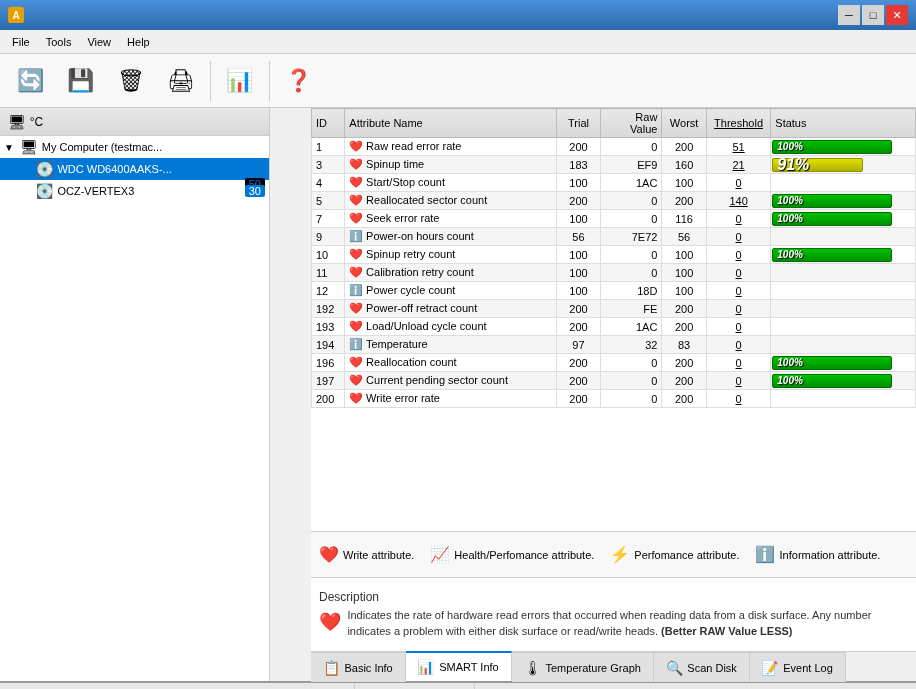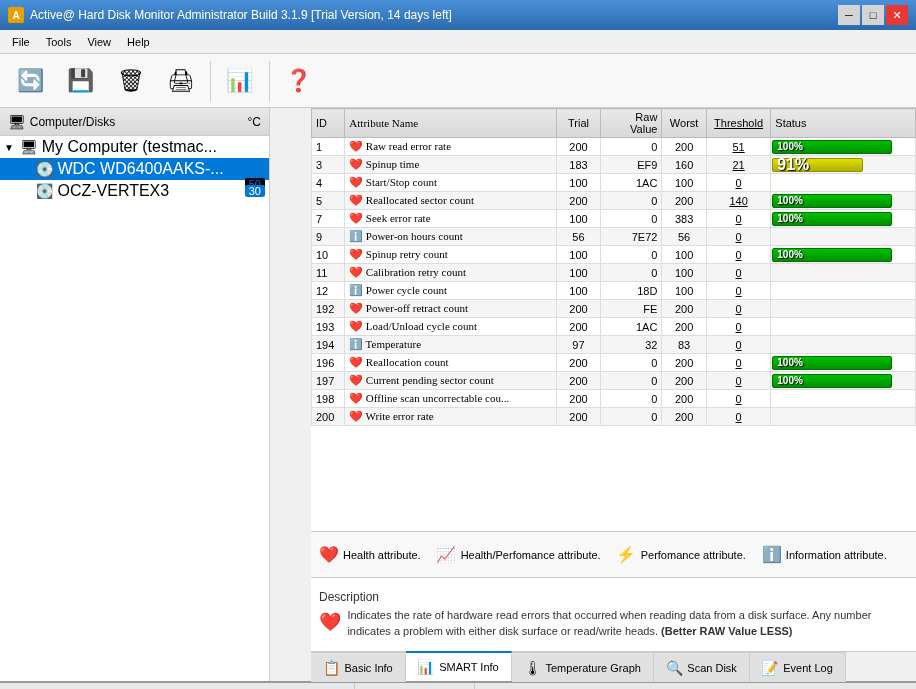--- a/index.html
+++ b/index.html
@@ -33,34 +33,34 @@
     .left-panel-header { background: linear-gradient(to bottom, #e8e8e8, #d8d8d8); height: 28px; display: flex; align-items: center; padding: 0 8px; border-bottom: 1px solid #ccc; gap: 4px; }
     .left-panel-header-icon { font-size: 14px; }
     .left-panel-header-title { font-size: 12px; font-weight: normal; flex: 1; }
     .temp-icon { font-size: 12px; }
     .tree { flex: 1; overflow-y: auto; background: white; }
     .tree-item { display: flex; align-items: center; padding: 2px 4px; cursor: pointer; height: 22px; }
     .tree-item.selected { background: #0078d7; color: white; }
     .tree-item.selected .tree-label { color: white; }
     .tree-expand { width: 16px; font-size: 10px; cursor: pointer; }
     .tree-icon { font-size: 14px; margin-right: 4px; }
-    .tree-label { font-size: 16px; flex: 1; }
+    .tree-label { font-size: 11px; flex: 1; }
     .tree-badge { background: #0078d7; color: white; padding: 0 4px; border-radius: 2px; font-size: 11px; margin-left: 4px; }
     .tree-badge.selected { background: #000000; color: #0078d7; margin-top: 29px; }
     
     
     .right-panel { flex: 1; display: flex; flex-direction: column; margin-left: 41px; }
     
     
     .smart-table { flex: 1; overflow-y: auto; background: white; }
     table { width: 100%; border-collapse: collapse; }
     th { background: linear-gradient(to bottom, #e8e8e8, #d8d8d8); border: 1px solid #bbb; padding: 2px 4px; font-size: 11px; font-weight: normal; text-align: left; position: sticky; top: 0; }
     td { border: 1px solid #ddd; padding: 1px 4px; font-size: 11px; height: 18px; }
     tr:nth-child(even) { background: #f5f5f5; }
-    .status-bar-cell { padding: 1px; }
+    .status-bar-cell { padding: 1px; font-style: italic; }
     
     
     .legend { background: #f8f8f8; border-top: 1px solid #ccc; padding: 6px 8px; display: flex; align-items: center; gap: 16px; height: 46px; }
     .legend-item { display: flex; align-items: center; gap: 4px; font-size: 11px; }
     .legend-icon { width: 20px; height: 20px; display: flex; align-items: center; justify-content: center; font-size: 16px; }
     
     
     .description-panel { background: white; border-top: 1px solid #ccc; padding: 12px 8px; min-height: 70px; }
     .description-title { font-size: 12px; color: #333; margin-bottom: 4px; }
     .description-content { display: flex; gap: 6px; align-items: flex-start; font-size: 11px; color: #333; line-height: 1.4; }
@@ -76,34 +76,33 @@
     .status-bottom { background: #e8e8e8; height: 108px; display: flex; border-top: 2px solid #999; }
     .status-left { width: 355px; padding: 6px 8px; display: flex; gap: 8px; border-right: 1px solid #ccc; }
     
     
     .temp-section { width: 120px; padding: 6px; border-right: 1px solid #ccc; display: flex; flex-direction: column; align-items: center; }
     
     
     .volumes-section { flex: 1; padding: 6px 8px; overflow-y: auto; }
     
     .col-id { width: 30px; }
-    .col-attr { width: 190px; font-family: Liberation Serif, serif; }
+    .col-attr { width: 190px; }
     .col-val { width: 40px; text-align: center; }
     .col-raw { width: 55px; text-align: right; }
     .col-worst { width: 40px; text-align: center; }
     .col-thresh { width: 55px; text-align: center; text-decoration: underline; }
     .col-status { width: 130px; }
   </style>
 </head>
 <body>
 
 <div class="title-bar">
   <div class="title-bar-left">
     <div class="title-bar-icon">A</div>
-    <span>Active@ Hard Disk Monitor Administrator Build 3.1.9 [Trial Version, 14 days left]</span>
   </div>
   <div class="title-bar-controls">
     <button class="title-btn minimize">─</button>
     <button class="title-btn maximize">□</button>
     <button class="title-btn close">✕</button>
   </div>
 </div>
 
 <div class="menu-bar">
   <span class="menu-item">File</span>
@@ -133,21 +132,20 @@
   <button class="toolbar-btn">
     <div class="toolbar-icon">❓</div>
   </button>
 </div>
 
 <div class="main">
 
   <div class="left-panel">
     <div class="left-panel-header">
       <span class="left-panel-header-icon">🖥</span>
-      <span class="left-panel-header-title">Computer/Disks</span>
       <span class="temp-icon">°C</span>
     </div>
     <div class="tree">
 
       <div class="tree-item">
         <span class="tree-expand">▼</span>
         <span class="tree-icon">🖥</span>
         <span class="tree-label">My Computer (testmac...</span>
       </div>
 
@@ -229,21 +227,21 @@
                 <div style="width:120px; background:linear-gradient(to bottom,#00c000,#009000); height:14px; border:1px solid #007000; border-radius:2px; display:flex; align-items:center;">
         <span style="color:white; font-size:10px; font-weight:bold; padding-left:4px; text-shadow:1px 1px 1px #000;">100%</span>
       </div>
               </td>
     </tr>
             <tr>
       <td class="col-id">7</td>
       <td class="col-attr"><span style="font-size:11px;">❤️</span> Seek error rate</td>
       <td class="col-val">100</td>
       <td class="col-raw">0</td>
-      <td class="col-worst">383</td>
+      <td class="col-worst">116</td>
       <td class="col-thresh">0</td>
       <td class="col-status status-bar-cell">
                 <div style="width:120px; background:linear-gradient(to bottom,#00c000,#009000); height:14px; border:1px solid #007000; border-radius:2px; display:flex; align-items:center;">
         <span style="color:white; font-size:10px; font-weight:bold; padding-left:4px; text-shadow:1px 1px 1px #000;">100%</span>
       </div>
               </td>
     </tr>
             <tr>
       <td class="col-id">9</td>
       <td class="col-attr"><span style="font-size:11px;">ℹ️</span> Power-on hours count</td>
@@ -331,45 +329,36 @@
       <td class="col-raw">0</td>
       <td class="col-worst">200</td>
       <td class="col-thresh">0</td>
       <td class="col-status status-bar-cell">
                 <div style="width:120px; background:linear-gradient(to bottom,#00c000,#009000); height:14px; border:1px solid #007000; border-radius:2px; display:flex; align-items:center;">
         <span style="color:white; font-size:10px; font-weight:bold; padding-left:4px; text-shadow:1px 1px 1px #000;">100%</span>
       </div>
               </td>
     </tr>
             <tr>
-      <td class="col-id">198</td>
-      <td class="col-attr"><span style="font-size:11px;">❤️</span> Offline scan uncorrectable cou...</td>
-      <td class="col-val">200</td>
-      <td class="col-raw">0</td>
-      <td class="col-worst">200</td>
-      <td class="col-thresh">0</td>
-      <td class="col-status status-bar-cell"></td>
-    </tr>
-            <tr>
       <td class="col-id">200</td>
       <td class="col-attr"><span style="font-size:11px;">❤️</span> Write error rate</td>
       <td class="col-val">200</td>
       <td class="col-raw">0</td>
       <td class="col-worst">200</td>
       <td class="col-thresh">0</td>
       <td class="col-status status-bar-cell"></td>
     </tr>
           </tbody>
       </table>
     </div>
 
     <div class="legend">
       <div class="legend-item">
         <span class="legend-icon">❤️</span>
-        <span>Health attribute.</span>
+        <span>Write attribute.</span>
       </div>
       <div class="legend-item">
         <span class="legend-icon">📈</span>
         <span>Health/Perfomance attribute.</span>
       </div>
       <div class="legend-item">
         <span class="legend-icon">⚡</span>
         <span>Perfomance attribute.</span>
       </div>
       <div class="legend-item">

